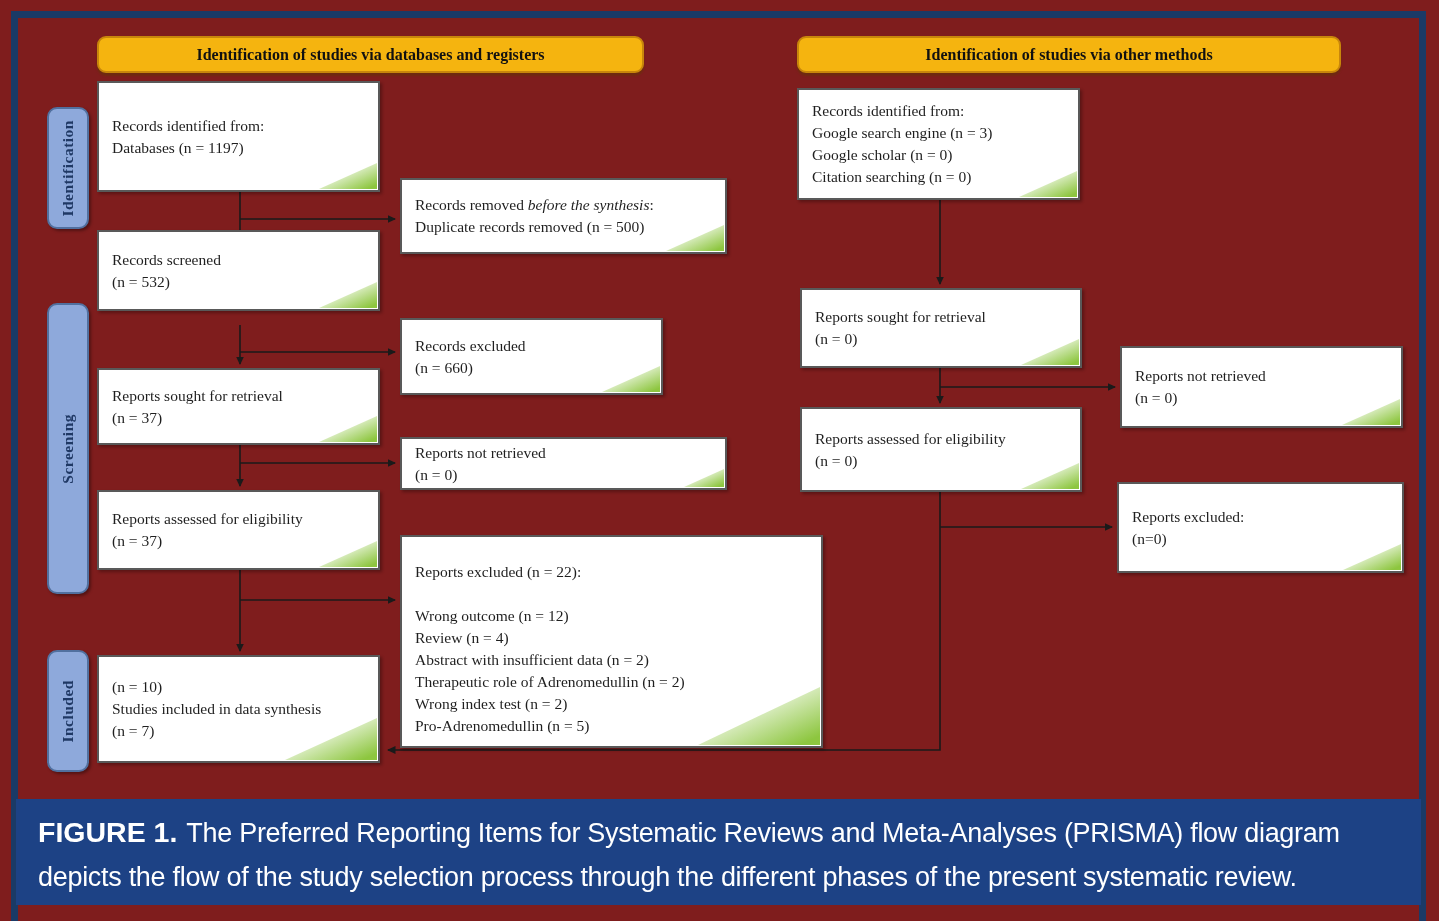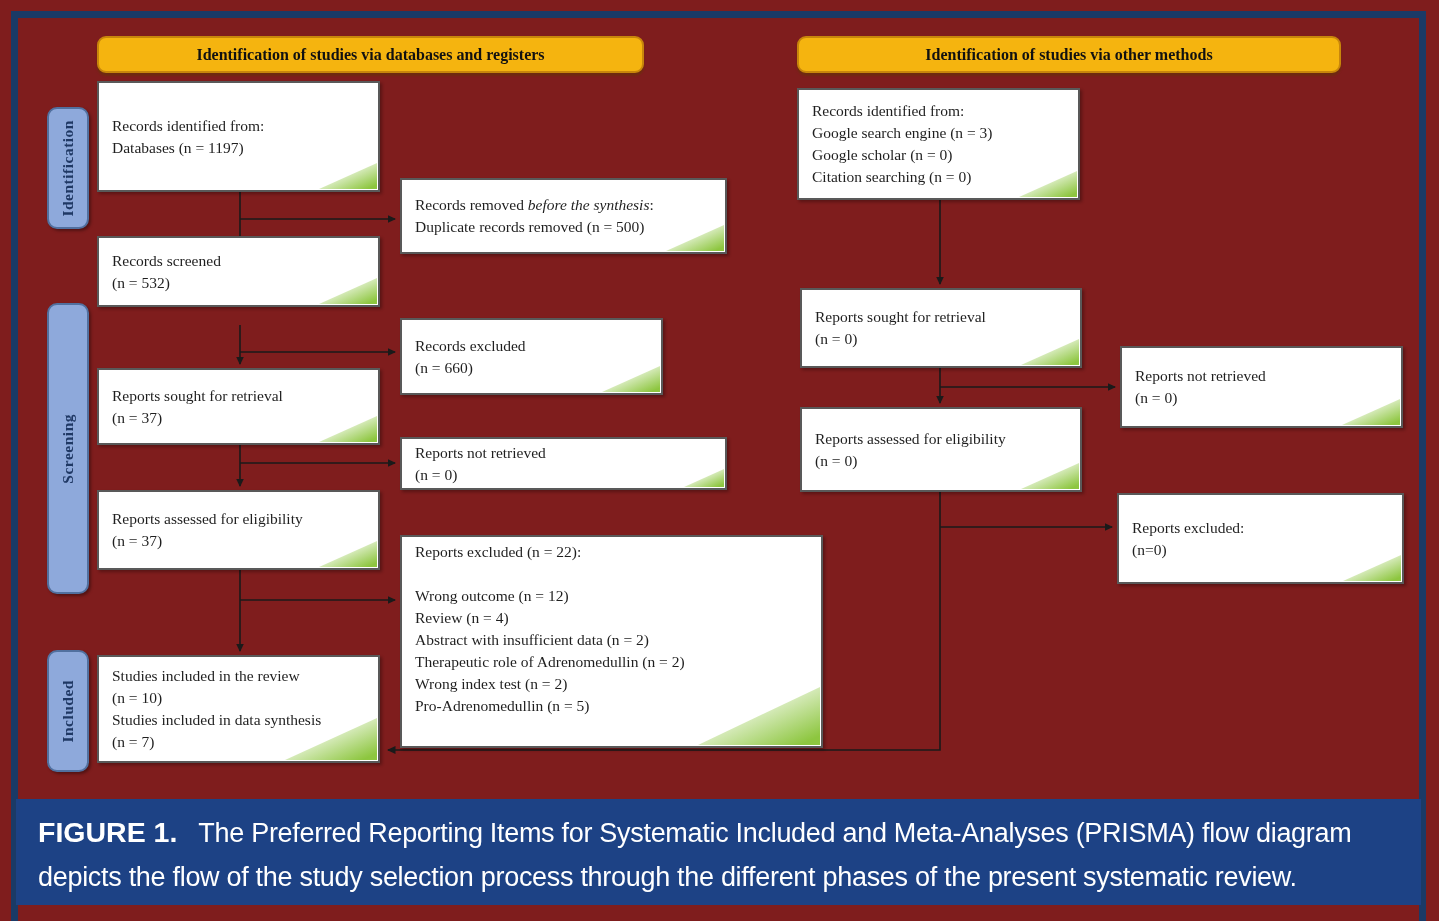--- a/index.html
+++ b/index.html
@@ -30,39 +30,39 @@
     writing-mode:vertical-rl;transform:rotate(180deg);
     font-weight:bold;font-size:15.5px;color:#1F3864;letter-spacing:.5px;white-space:nowrap;
   }
   
   .box{
     position:absolute;background:#ffffff;border:2px solid #595959;
     box-shadow:2px 2px 3px rgba(0,0,0,.30);
     display:flex;flex-direction:column;justify-content:center;
     padding:6px 10px 6px 13px;font-size:15.5px;line-height:1.42;box-sizing:border-box;
   }
-  .box.top{justify-content:flex-start;padding-top:4px;}
+  .box.top{justify-content:flex-start;padding-top:24px;}
   .line{min-height:1.42em;white-space:pre-wrap;position:relative;z-index:2;}
   .corner{
     position:absolute;right:1px;bottom:1px;width:58px;height:26px;z-index:1;
     background:linear-gradient(to bottom right,rgba(141,198,63,0) 25%,#8DC63F 92%);
     clip-path:polygon(100% 0,100% 100%,0 100%);
   }
   .corner.lg{width:122px;height:58px;}
   .corner.md{width:92px;height:42px;}
   
   .arrows{position:absolute;left:0;top:0;width:1439px;height:921px;}
   
   .caption{
     position:absolute;left:16px;top:799px;width:1405px;height:106px;background:#1D4285;
     color:#ffffff;font-family:"Liberation Sans","DejaVu Sans",sans-serif;
     font-size:27px;line-height:1.62;letter-spacing:-0.3px;
     padding:10px 30px 0 22px;box-sizing:border-box;
   }
-  .cap-label{font-weight:bold;font-size:28.5px;letter-spacing:0;margin-right:21px;}
+  .cap-label{font-weight:bold;font-size:28.5px;letter-spacing:0;margin-right:9px;}
 </style>
 </head>
 <body>
 
 <div class="page">
   <div class="frame"></div>
 
   <svg class="arrows" viewBox="0 0 1439 921">
     <defs>
       <marker id="ah" markerWidth="9" markerHeight="9" refX="7.5" refY="4" orient="auto" markerUnits="userSpaceOnUse">
@@ -108,21 +108,21 @@
     <div class="line">Databases (n = 1197)</div>
     <div class="corner"></div>
   </div>
 
   <div class="box" style="left:400px;top:178px;width:327px;height:76px;">
     <div class="line"><span>Records removed </span><i>before the synthesis</i><span>:</span></div>
     <div class="line">Duplicate records removed (n = 500)</div>
     <div class="corner"></div>
   </div>
 
-  <div class="box" style="left:97px;top:236px;width:283px;height:71px;">
+  <div class="box" style="left:97px;top:230px;width:283px;height:81px;">
     <div class="line">Records screened</div>
     <div class="line">(n = 532)</div>
     <div class="corner"></div>
   </div>
 
   <div class="box" style="left:400px;top:318px;width:263px;height:77px;">
     <div class="line">Records excluded</div>
     <div class="line">(n = 660)</div>
     <div class="corner"></div>
   </div>
@@ -151,21 +151,20 @@
     <div class="line">Wrong outcome (n = 12)</div>
     <div class="line">Review (n = 4)</div>
     <div class="line">Abstract with insufficient data (n = 2)</div>
     <div class="line">Therapeutic role of Adrenomedullin (n = 2)</div>
     <div class="line">Wrong index test (n = 2)</div>
     <div class="line">Pro-Adrenomedullin (n = 5)</div>
     <div class="corner lg"></div>
   </div>
 
   <div class="box" style="left:97px;top:655px;width:283px;height:108px;">
-    <div class="line">Studies included in the review</div>
     <div class="line">(n = 10)</div>
     <div class="line">Studies included in data synthesis</div>
     <div class="line">(n = 7)</div>
     <div class="corner md"></div>
   </div>
 
   <div class="box" style="left:797px;top:88px;width:283px;height:112px;">
     <div class="line">Records identified from:</div>
     <div class="line">Google search engine (n = 3)</div>
     <div class="line">Google scholar (n = 0)</div>
@@ -184,22 +183,22 @@
     <div class="line">(n = 0)</div>
     <div class="corner"></div>
   </div>
 
   <div class="box" style="left:800px;top:407px;width:282px;height:85px;">
     <div class="line">Reports assessed for eligibility</div>
     <div class="line">(n = 0)</div>
     <div class="corner"></div>
   </div>
 
-  <div class="box" style="left:1117px;top:482px;width:287px;height:91px;margin-top:11px;">
+  <div class="box" style="left:1117px;top:482px;width:287px;height:91px;">
     <div class="line">Reports excluded:</div>
     <div class="line">(n=0)</div>
     <div class="corner"></div>
   </div>
 
   <div class="caption">
-    <span class="cap-label">FIGURE 1.</span><span>The Preferred Reporting Items for Systematic Included and Meta-Analyses (PRISMA) flow diagram depicts the flow of the study selection process through the different phases of the present systematic review.</span>
+    <span class="cap-label">FIGURE 1.</span><span>The Preferred Reporting Items for Systematic Reviews and Meta-Analyses (PRISMA) flow diagram depicts the flow of the study selection process through the different phases of the present systematic review.</span>
   </div>
 </div>
 
 </body></html>

